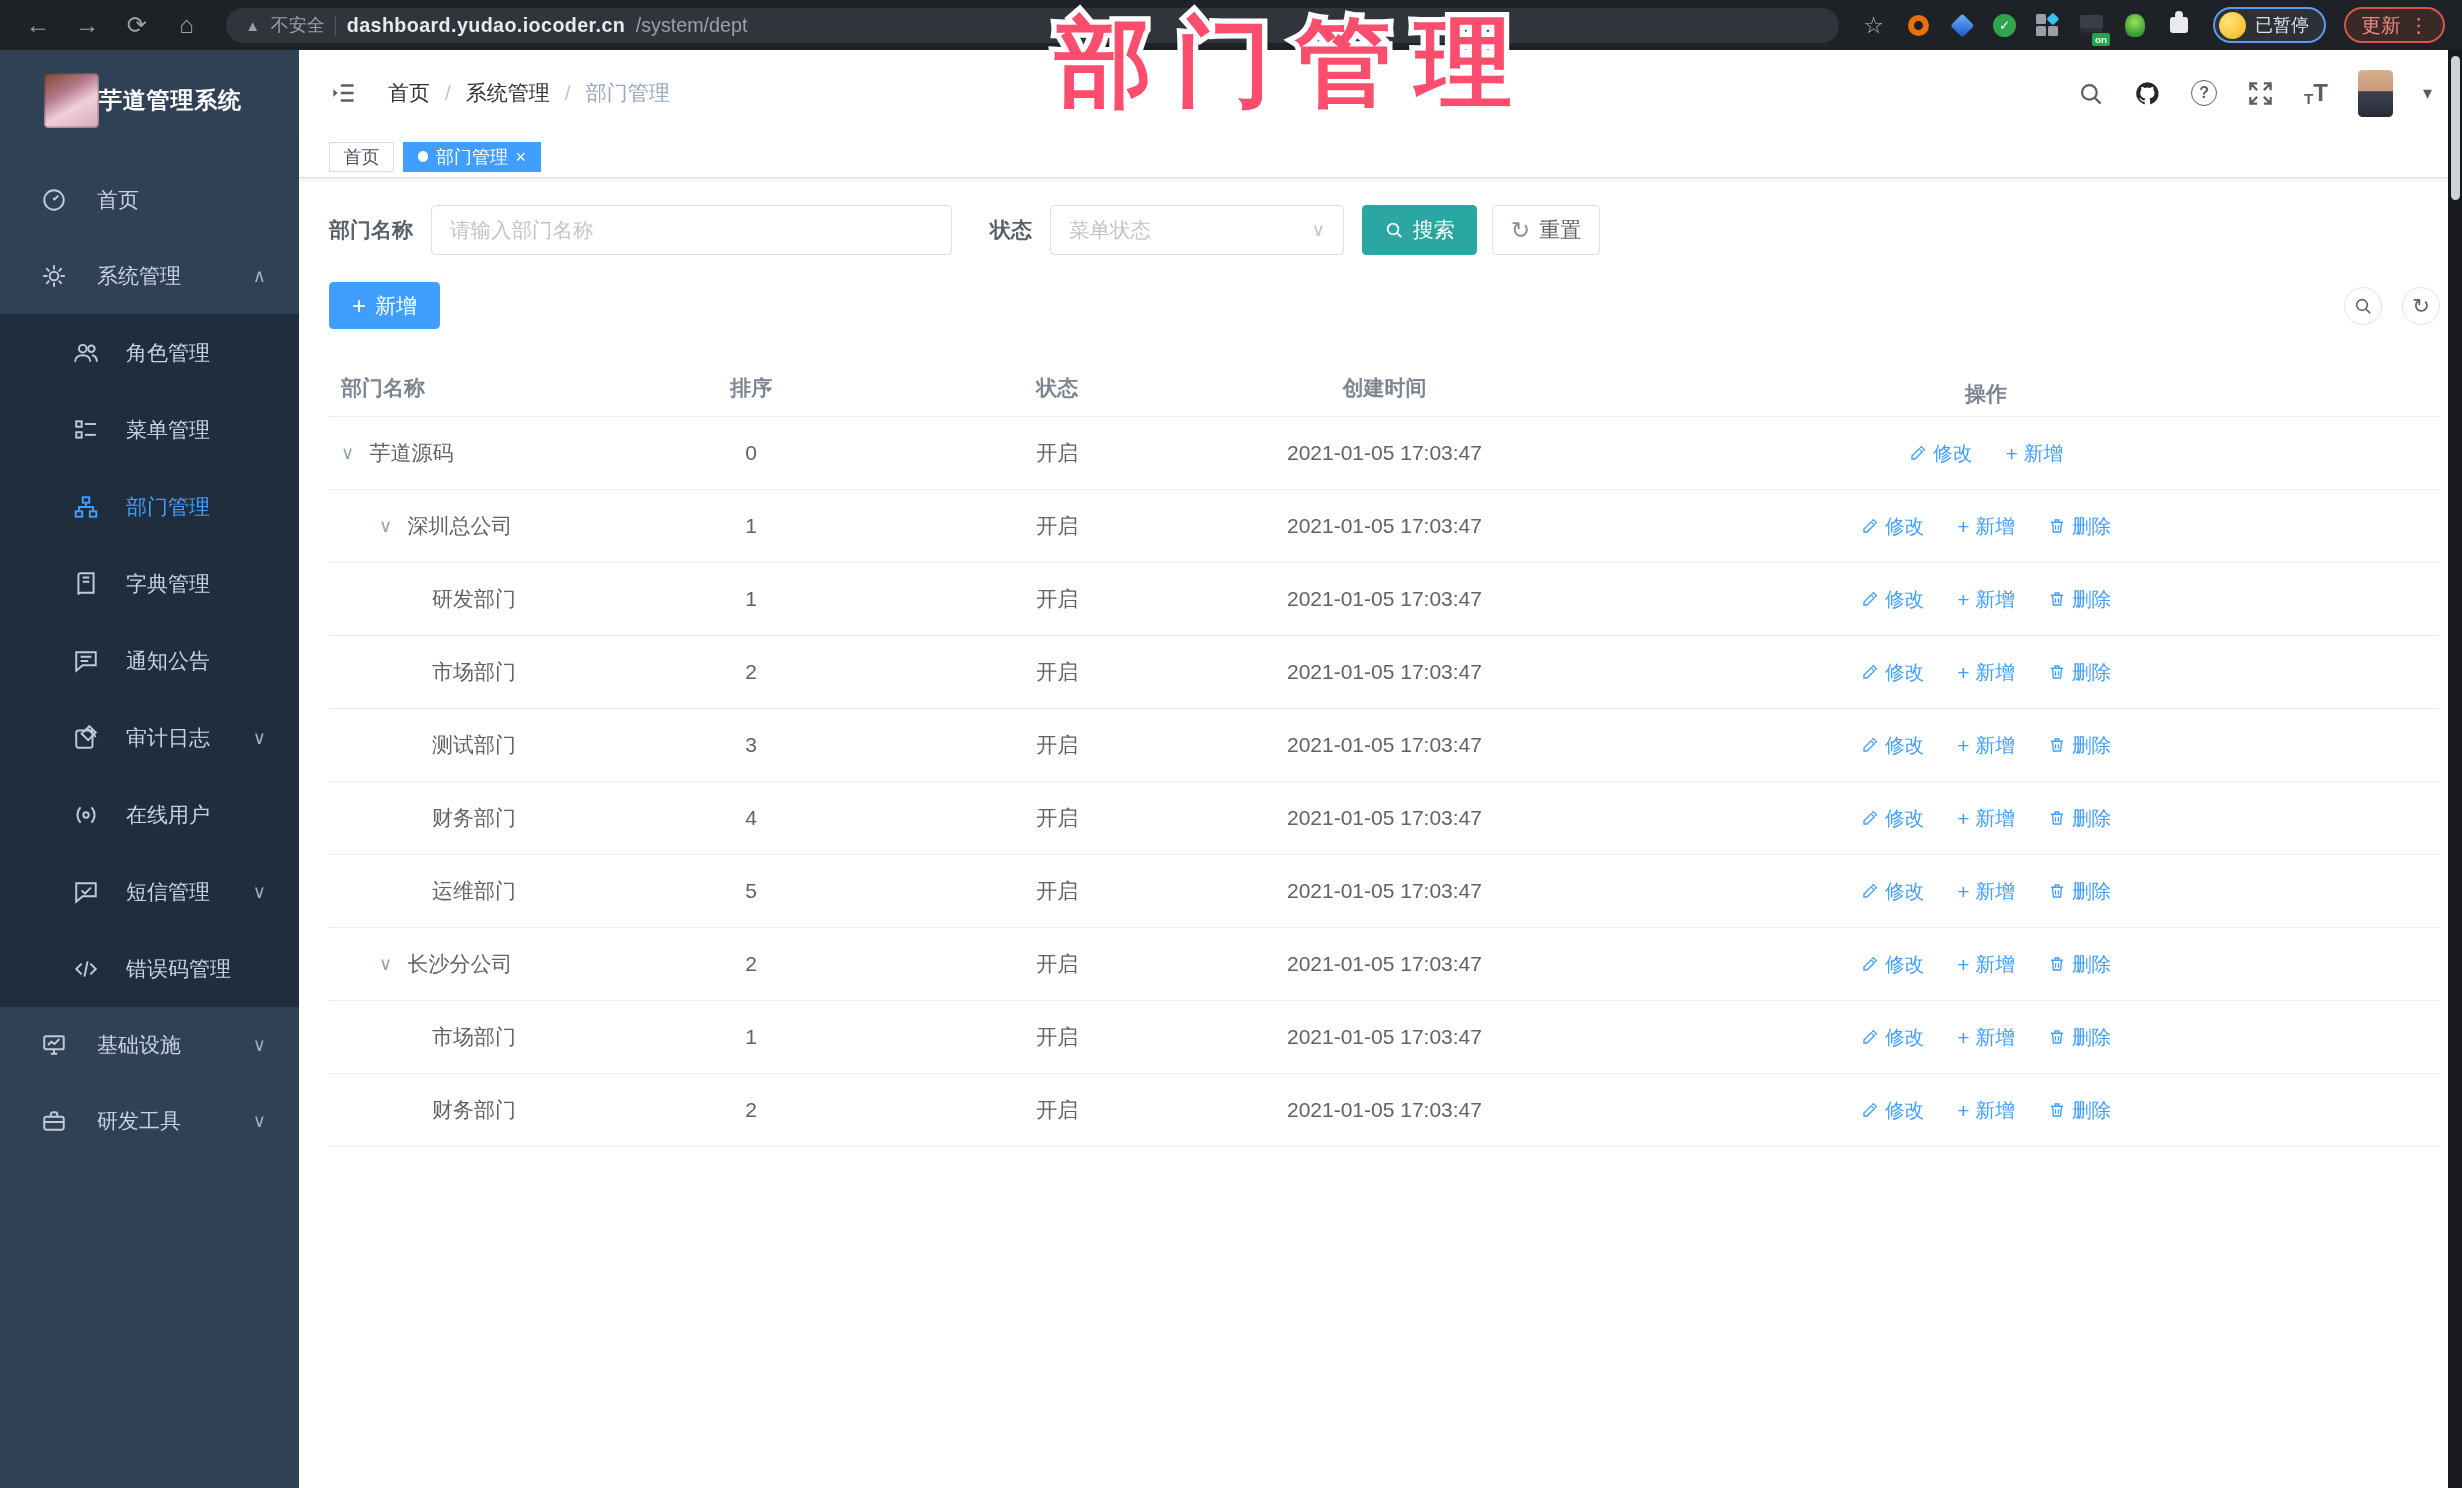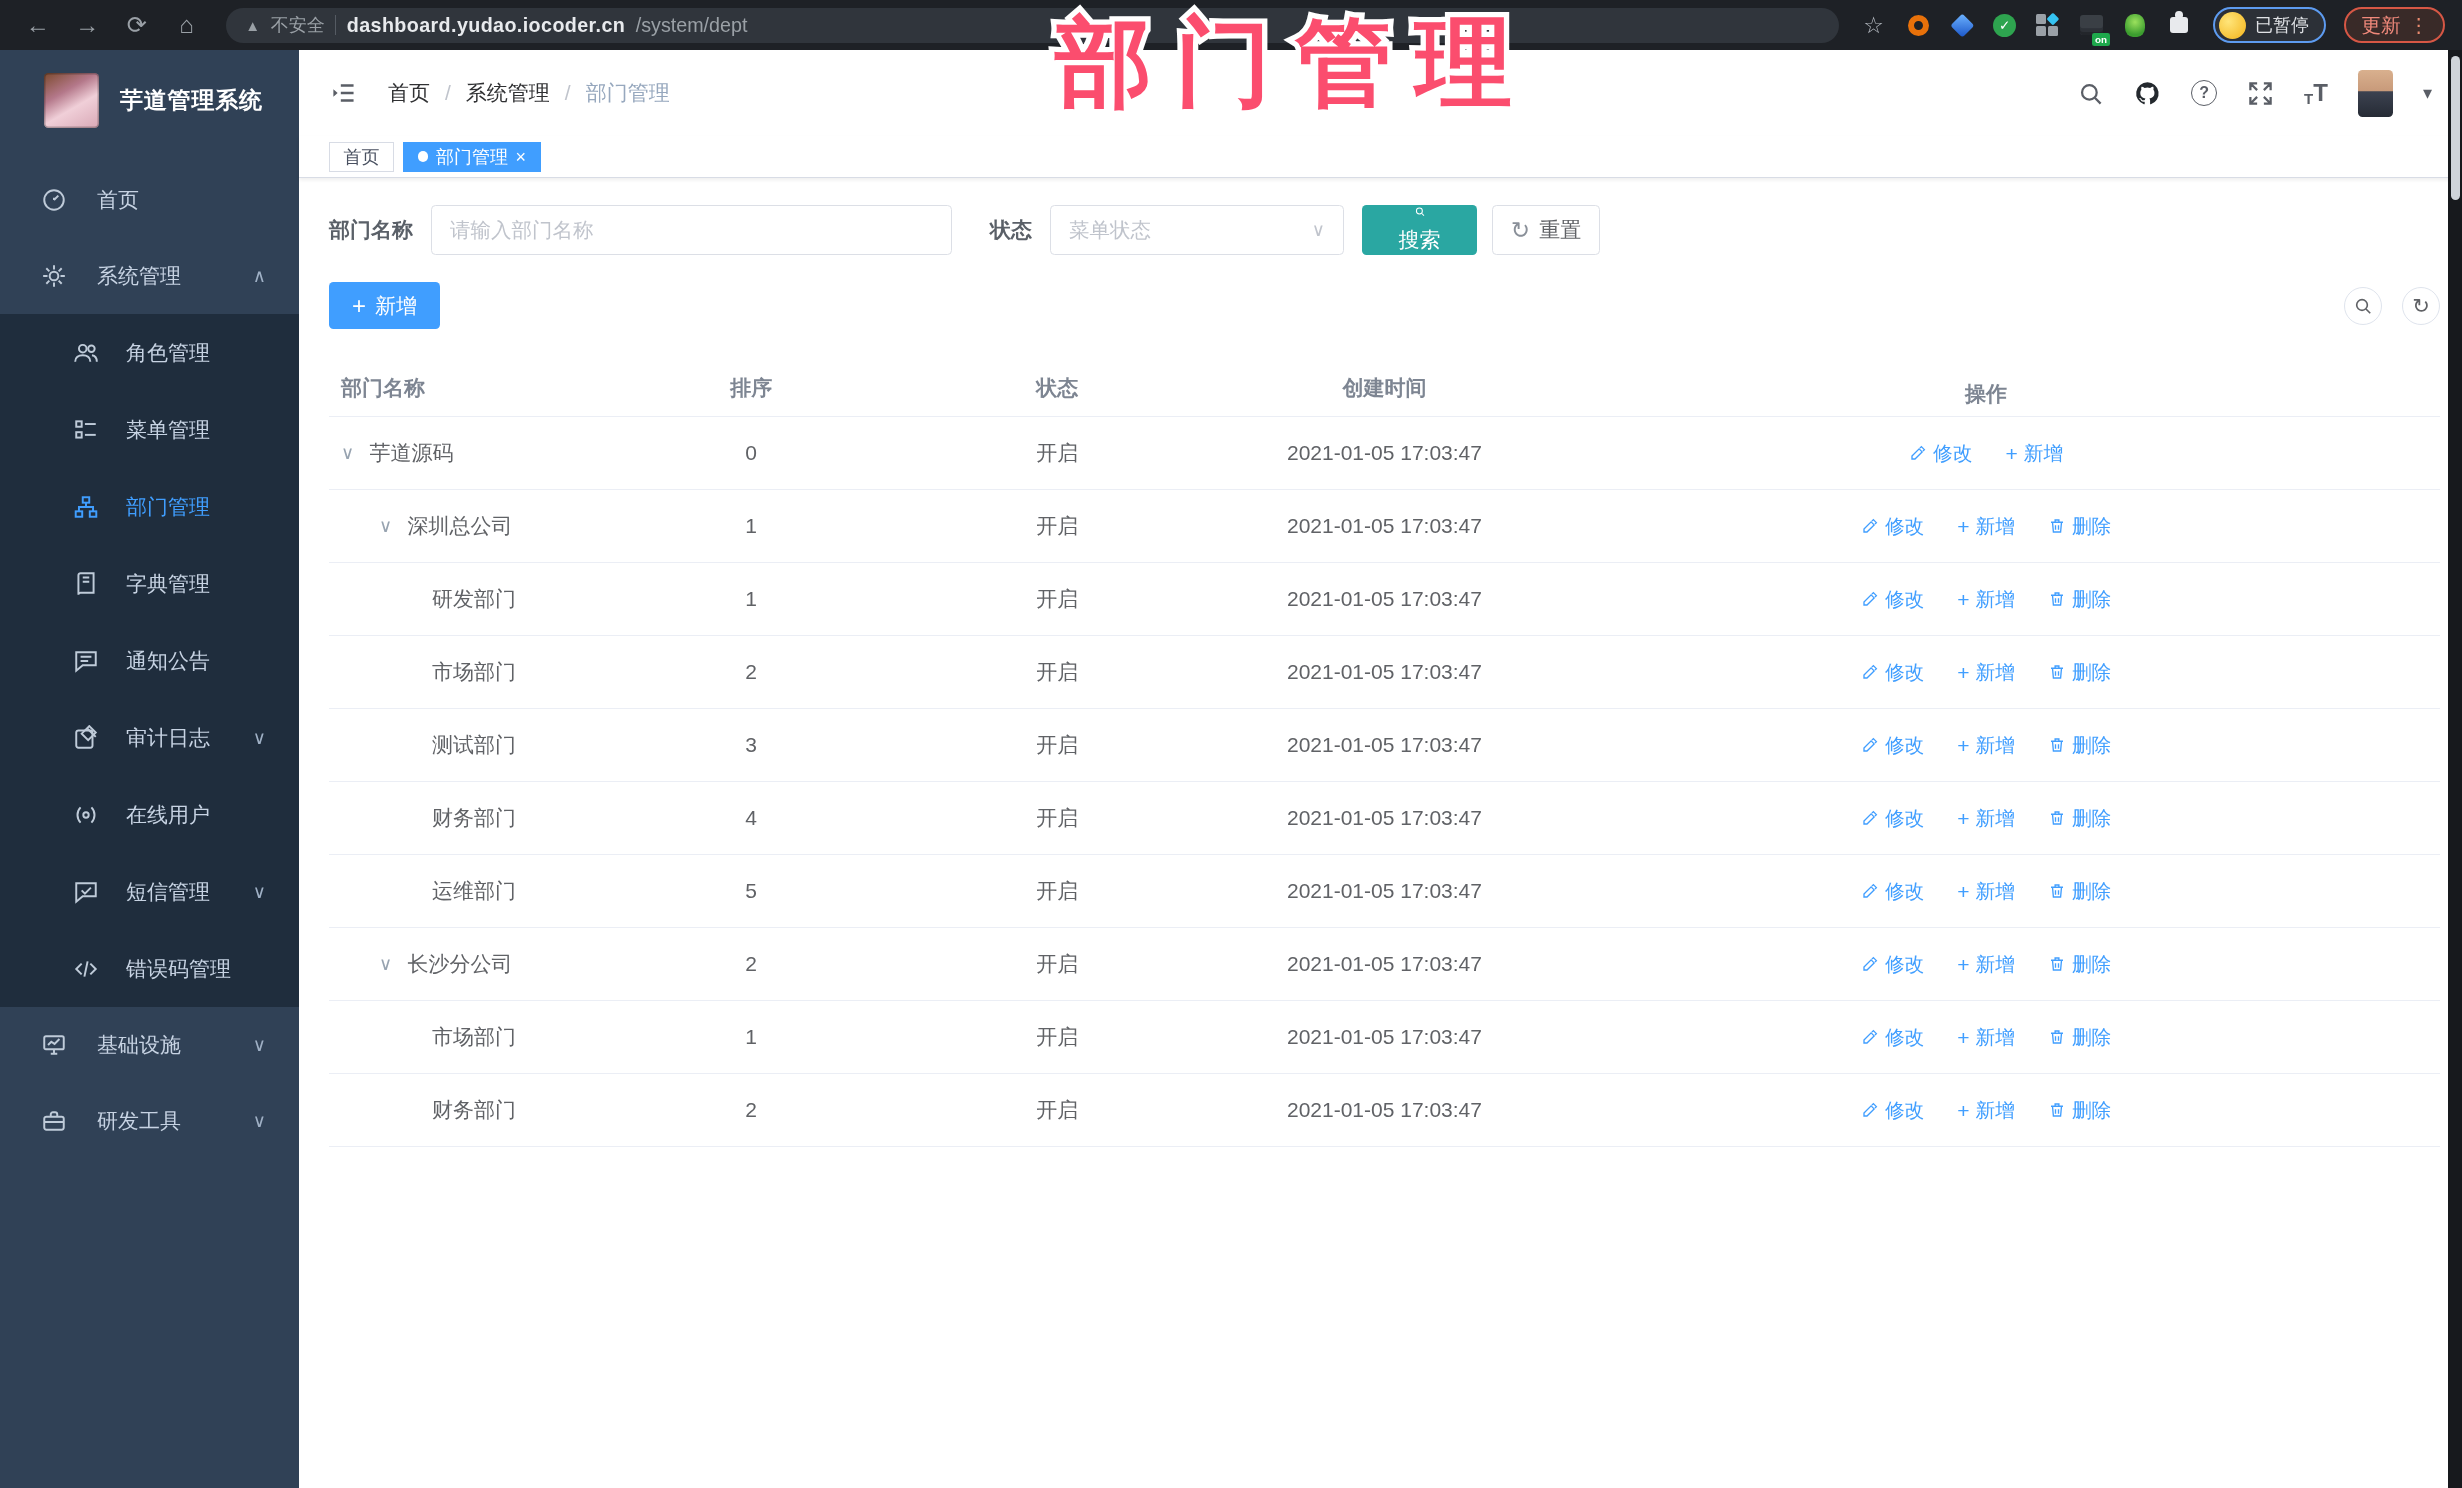--- a/index.html
+++ b/index.html
@@ -42,21 +42,21 @@
   .chip-txt { color:#dfe1e5; font-size:18px; }
   .update-pill { border:2.3px solid #d65745; background:#392a28; padding:0 15px; gap:8px; margin-left:10.6px; }
   .upd-txt { color:#f0897b; font-size:19.7px; }
   .upd-dots { color:#e98a6e; font-size:19.7px; }
 
   
   .app { display:flex; height:1438px; }
 
   
   .sidebar { width:299px; background:#304156; flex-shrink:0; display:flex; flex-direction:column; }
-  .logo-row { height:100px; display:flex; align-items:center; padding-left:44px; gap:21px; }
+  .logo-row { height:100px; display:flex; align-items:center; padding-left:44px; }
   .logo-img { width:55px; height:55px; border-radius:4.5px; flex-shrink:0;
     background:linear-gradient(150deg,#7c4a2d 0%,#b4788a 35%,#f0cfd8 60%,#d9a8b6 100%);
     box-shadow:inset 0 0 0 1.5px rgba(0,0,0,.25); }
   .logo-title { color:#fff; font-size:23px; font-weight:600; letter-spacing:0.8px; }
   .side-nav { padding-top:12px; flex:1; }
   .side-item { display:flex; align-items:center; height:76px; padding-left:41px; cursor:pointer;
     color:#c7d3e3; font-size:21px; }
   .side-item.sub { background:#1f2d3d; height:77px; padding-left:73px; }
   .side-item .s-icon { width:26px; height:26px; margin-right:30px; flex-shrink:0;
     stroke:#bfcbd9; fill:none; stroke-width:1.8; }
@@ -101,21 +101,21 @@
   .f-label { font-size:21px; color:#5a6068; font-weight:600; margin-right:18px; white-space:nowrap; }
   .f-input { width:521px; height:50px; border:1.1px solid #dcdfe6; border-radius:4.5px; padding:0 18px;
     font-size:20.5px; color:#606266; outline:none; font-family:inherit; }
   .f-input::placeholder { color:#c0c4cc; }
   .f-select { width:294px; height:50px; border:1.1px solid #dcdfe6; border-radius:4.5px; padding:0 18px;
     display:flex; align-items:center; color:#c0c4cc; font-size:20.5px; cursor:pointer; }
   .f-select .sel-caret { margin-left:auto; color:#c0c4cc; font-size:18px; }
   .lbl2 { margin-left:38px; }
   .btn { height:50px; border-radius:4.5px; display:flex; align-items:center; justify-content:center;
     font-size:21px; cursor:pointer; gap:9px; border:1.1px solid transparent; white-space:nowrap; }
-  .btn-search { width:115px; background:#2aa7a2; color:#fff; margin-left:18px;flex-direction:column; }
+  .btn-search { width:115px; background:#2aa7a2; color:#fff; margin-left:18px; }
   .btn-search .bicon { stroke:#fff; }
   .btn-reset { width:108px; background:#fff; color:#606266; border-color:#dcdfe6; margin-left:15px; }
   .reset-glyph { font-size:23px; color:#8a9099; }
   .toolbar { display:flex; align-items:center; margin-top:27px; }
   .btn-add { width:111px; height:47px; background:#409eff; color:#fff; }
   .btn-add .plus { font-size:24px; font-weight:400; }
   .tool-right { margin-left:auto; display:flex; gap:19.7px; }
   .circle-btn { width:38px; height:38px; border-radius:50%; border:1.1px solid #dfe4ed; background:#fff;
     display:flex; align-items:center; justify-content:center; cursor:pointer; }
   .circle-btn svg { width:19.7px; height:19.7px; stroke:#606266; fill:none; stroke-width:2; }

